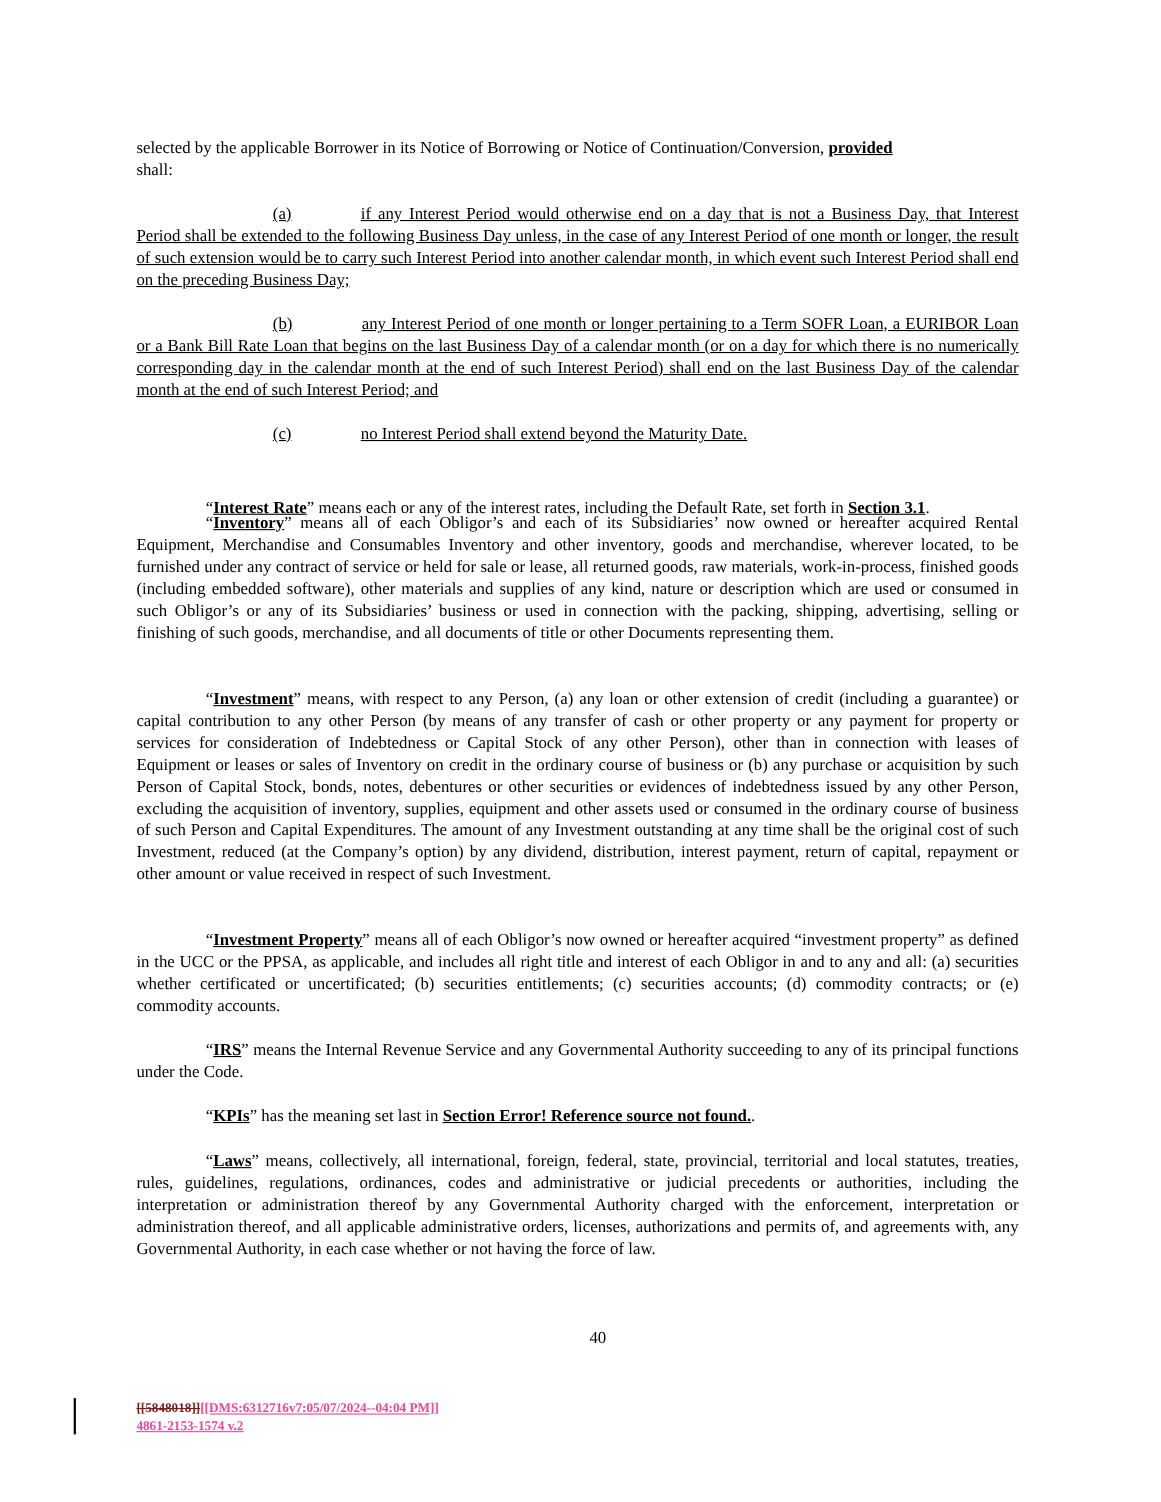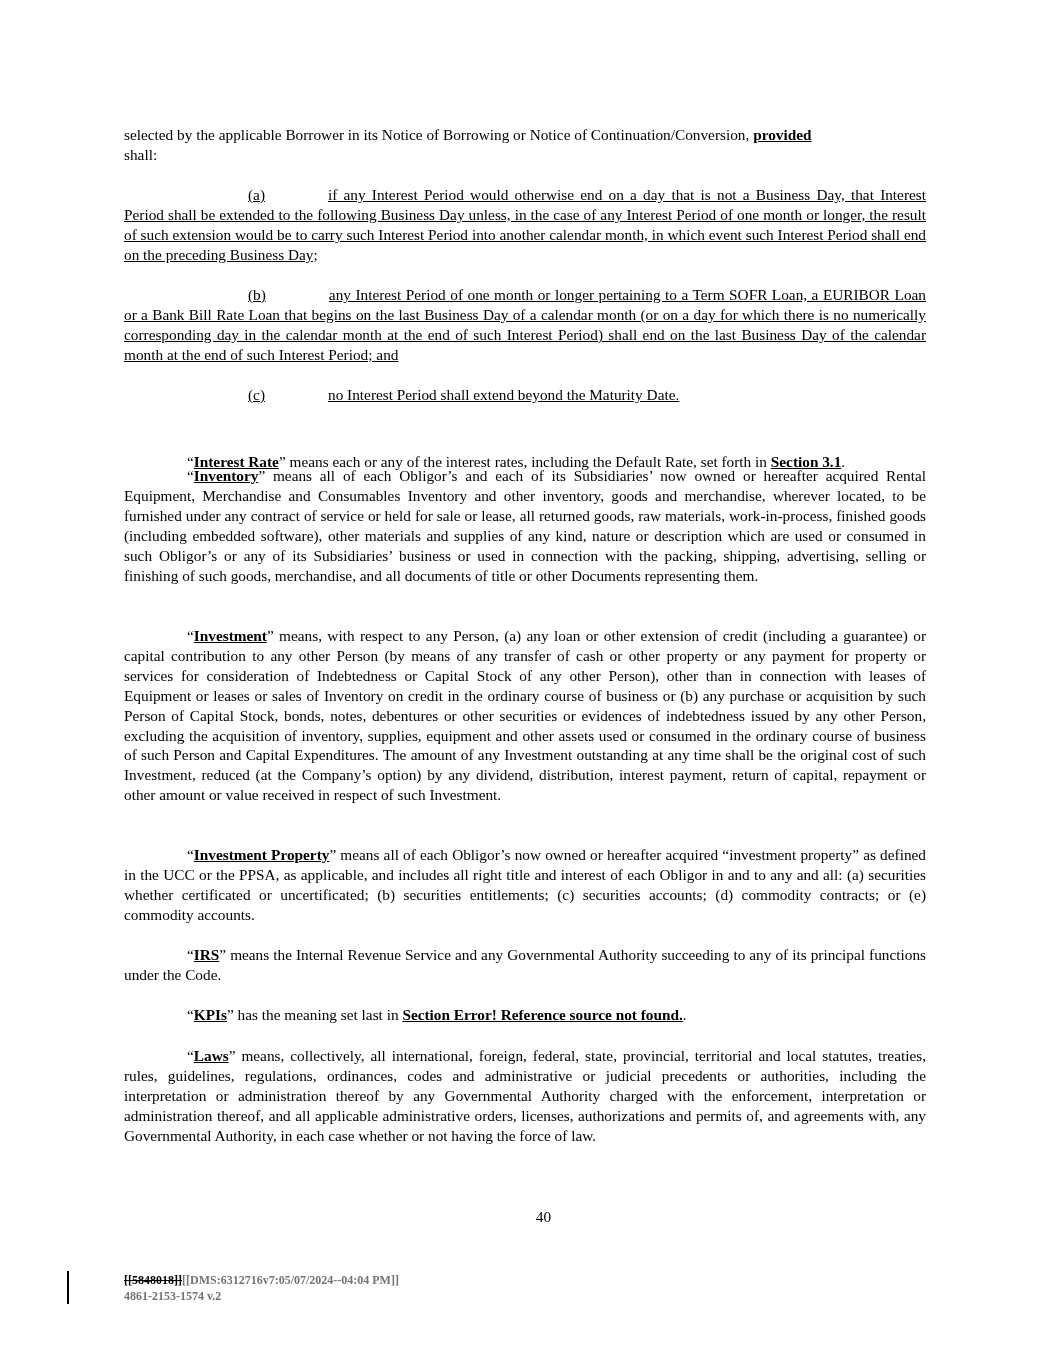--- a/index.html
+++ b/index.html
@@ -6,22 +6,22 @@
   body { width:1055px; height:1365px; position:relative; overflow:hidden;
          font-family:"Liberation Serif", serif; color:#000; font-size:15.3px; line-height:19.9px; }
   .page { position:absolute; left:124px; top:0; width:802px; }
   .p { text-align:justify; margin:0; position:absolute; left:0; width:802px; }
   .ind { text-indent:63px; }
   .item { text-indent:124px;text-decoration:underline; }
   .tab { display:inline-block; width:63px; text-indent:0; }
   u { text-decoration:underline;font-weight:bold; }
   .pagenum { position:absolute; left:0; width:100%; text-align:center; top:1207px;margin-left:16px; }
   .footer { position:absolute; left:124px; top:1272px; font-size:12px; line-height:16px; font-weight:bold; }
-  .strike { color:#000000; text-decoration:line-through; }
-  .blue { color:#737373; }
+  .strike { color:#7f1d1d; text-decoration:line-through; }
+  .blue { color:#ec4899; text-decoration:underline; }
   .bar { position:absolute; left:67px; top:1271px; width:2px; height:33px; background:#000; }
 </style>
 </head>
 <body>
 
 <div class="page">
   <p class="p" style="top:125px"><span>selected by the applicable Borrower in its Notice of Borrowing or Notice of Continuation/Conversion, </span><u>provided</u><br><span> shall:</span></p>
 
   <p class="p item" style="top:185px"><span>(a)</span><span class="tab"></span><span>if any Interest Period would otherwise end on a day that is not a Business Day, that Interest Period shall be extended to the following Business Day unless, in the case of any Interest Period of one month or longer, the result of such extension would be to carry such Interest Period into another calendar month, in which event such Interest Period shall end on the preceding Business Day;</span></p>
   <p class="p item" style="top:285px"><span>(b)</span><span class="tab"></span><span>any Interest Period of one month or longer pertaining to a Term SOFR Loan, a EURIBOR Loan or a Bank Bill Rate Loan that begins on the last Business Day of a calendar month (or on a day for which there is no numerically corresponding day in the calendar month at the end of such Interest Period) shall end on the last Business Day of the calendar month at the end of such Interest Period; and</span></p>

